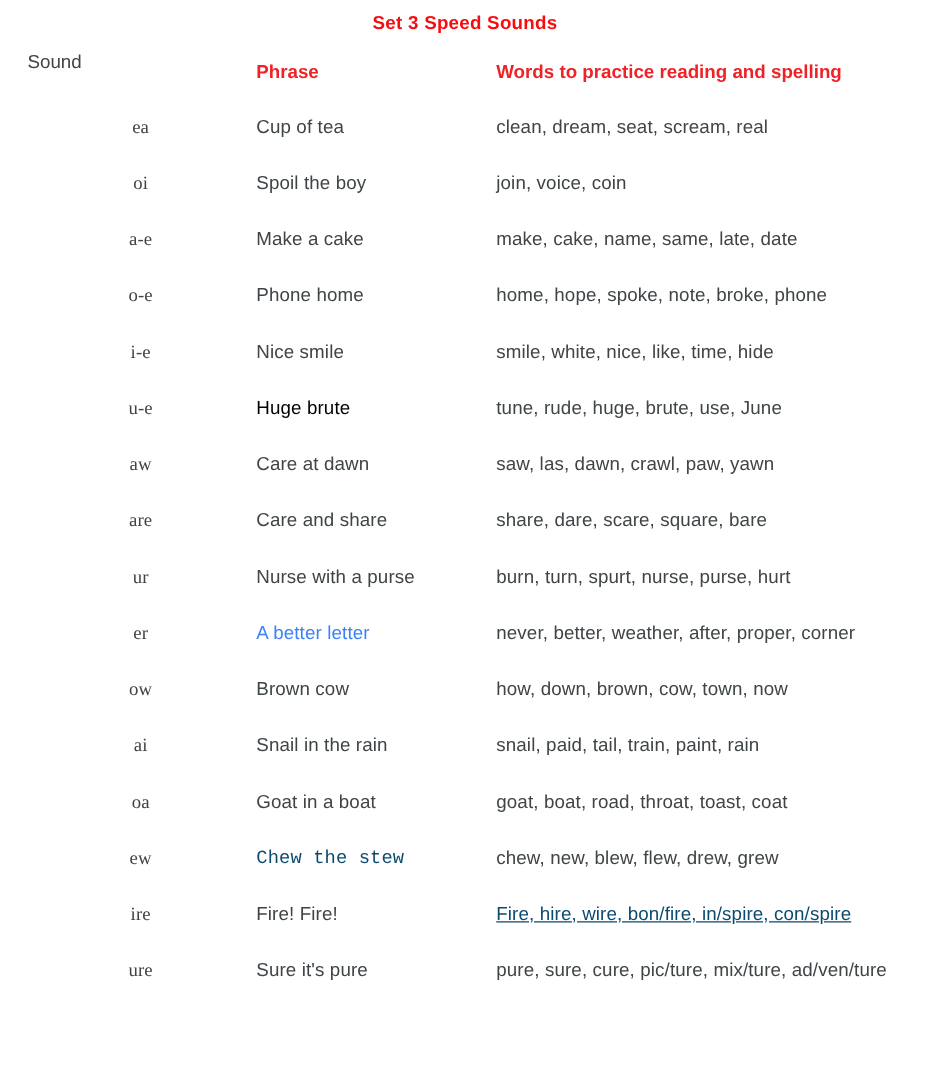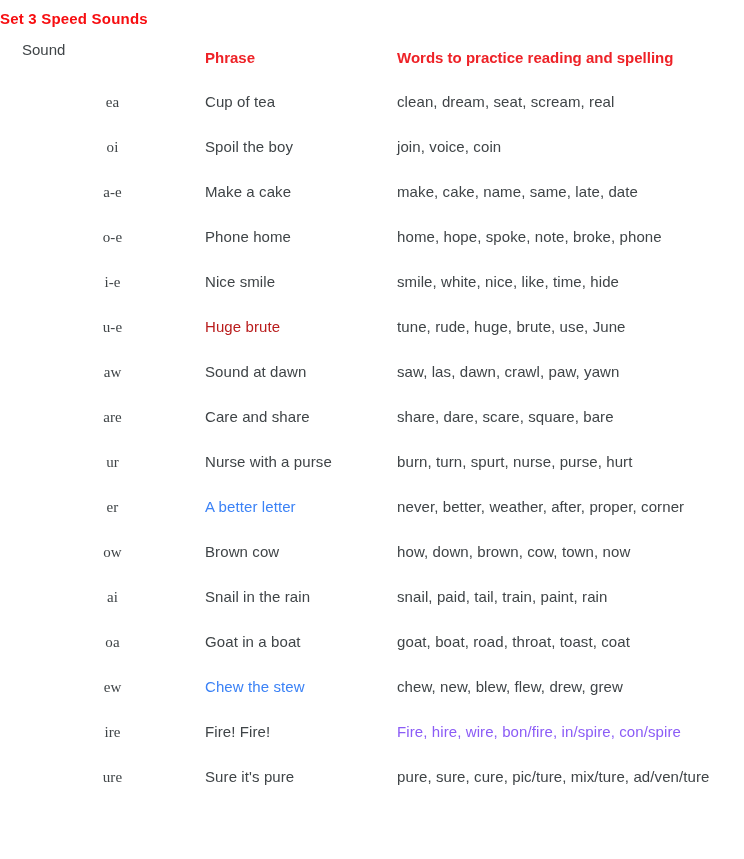--- a/index.html
+++ b/index.html
@@ -6,21 +6,21 @@
   body {
     width: 744px;
     height: 859px;
     background: #ffffff;
     font-family: "Liberation Sans", sans-serif;
     overflow: hidden;
   }
   .page { width: 744px; height: 859px; position: relative; }
   .title {
     padding-top: 10px;
-    text-align: left;
+    text-align: center;
     font-size: 15px;
     font-weight: bold;
     letter-spacing: 0.2px;
   }
   table.sounds {
     border-collapse: collapse;
     table-layout: fixed;
     width: 744px;
     margin-top: 8px;
     border: none;
@@ -98,27 +98,27 @@
     </tr>
 
     <tr>
       <td class="sound" style="color: rgb(63, 68, 71);">i-e</td>
       <td class="phrase" style="color: rgb(63, 68, 71);">Nice smile</td>
       <td class="words" style="color: rgb(63, 68, 71);">smile, white, nice, like, time, hide</td>
     </tr>
 
     <tr>
       <td class="sound" style="color: rgb(63, 68, 71);">u-e</td>
-      <td class="phrase" style="color: #b91c1c;">Huge brute</td>
+      <td class="phrase" style="color: #000000;">Huge brute</td>
       <td class="words" style="color: rgb(63, 68, 71);">tune, rude, huge, brute, use, June</td>
     </tr>
 
     <tr>
       <td class="sound" style="color: rgb(63, 68, 71);">aw</td>
-      <td class="phrase" style="color: rgb(63, 68, 71);">Sound at dawn</td>
+      <td class="phrase" style="color: rgb(63, 68, 71);">Care at dawn</td>
       <td class="words" style="color: rgb(63, 68, 71);">saw, las, dawn, crawl, paw, yawn</td>
     </tr>
 
     <tr>
       <td class="sound" style="color: rgb(63, 68, 71);">are</td>
       <td class="phrase" style="color: rgb(63, 68, 71);">Care and share</td>
       <td class="words" style="color: rgb(63, 68, 71);">share, dare, scare, square, bare</td>
     </tr>
 
     <tr>
@@ -146,28 +146,28 @@
     </tr>
 
     <tr>
       <td class="sound" style="color: rgb(63, 68, 71);">oa</td>
       <td class="phrase" style="color: rgb(63, 68, 71);">Goat in a boat</td>
       <td class="words" style="color: rgb(63, 68, 71);">goat, boat, road, throat, toast, coat</td>
     </tr>
 
     <tr>
       <td class="sound" style="color: rgb(63, 68, 71);">ew</td>
-      <td class="phrase" style="color: #3b82f6;">Chew the stew</td>
+      <td class="phrase" style="color: #0c4a6e; font-family: Liberation Mono, monospace;">Chew the stew</td>
       <td class="words" style="color: rgb(63, 68, 71);">chew, new, blew, flew, drew, grew</td>
     </tr>
 
     <tr>
       <td class="sound" style="color: rgb(63, 68, 71);">ire</td>
       <td class="phrase" style="color: rgb(63, 68, 71);">Fire! Fire!</td>
-      <td class="words" style="color: #8b5cf6;">Fire, hire, wire, bon/fire, in/spire, con/spire</td>
+      <td class="words" style="color: #0c4a6e; text-decoration: underline;">Fire, hire, wire, bon/fire, in/spire, con/spire</td>
     </tr>
 
 
     <tr>
       <td class="sound" style="color: rgb(63, 68, 71);">ure</td>
       <td class="phrase" style="color: rgb(63, 68, 71);">Sure it's pure</td>
       <td class="words" style="color: rgb(63, 68, 71);">pure, sure, cure, pic/ture, mix/ture, ad/ven/ture</td>
     </tr>
   </tbody>
   </table>

